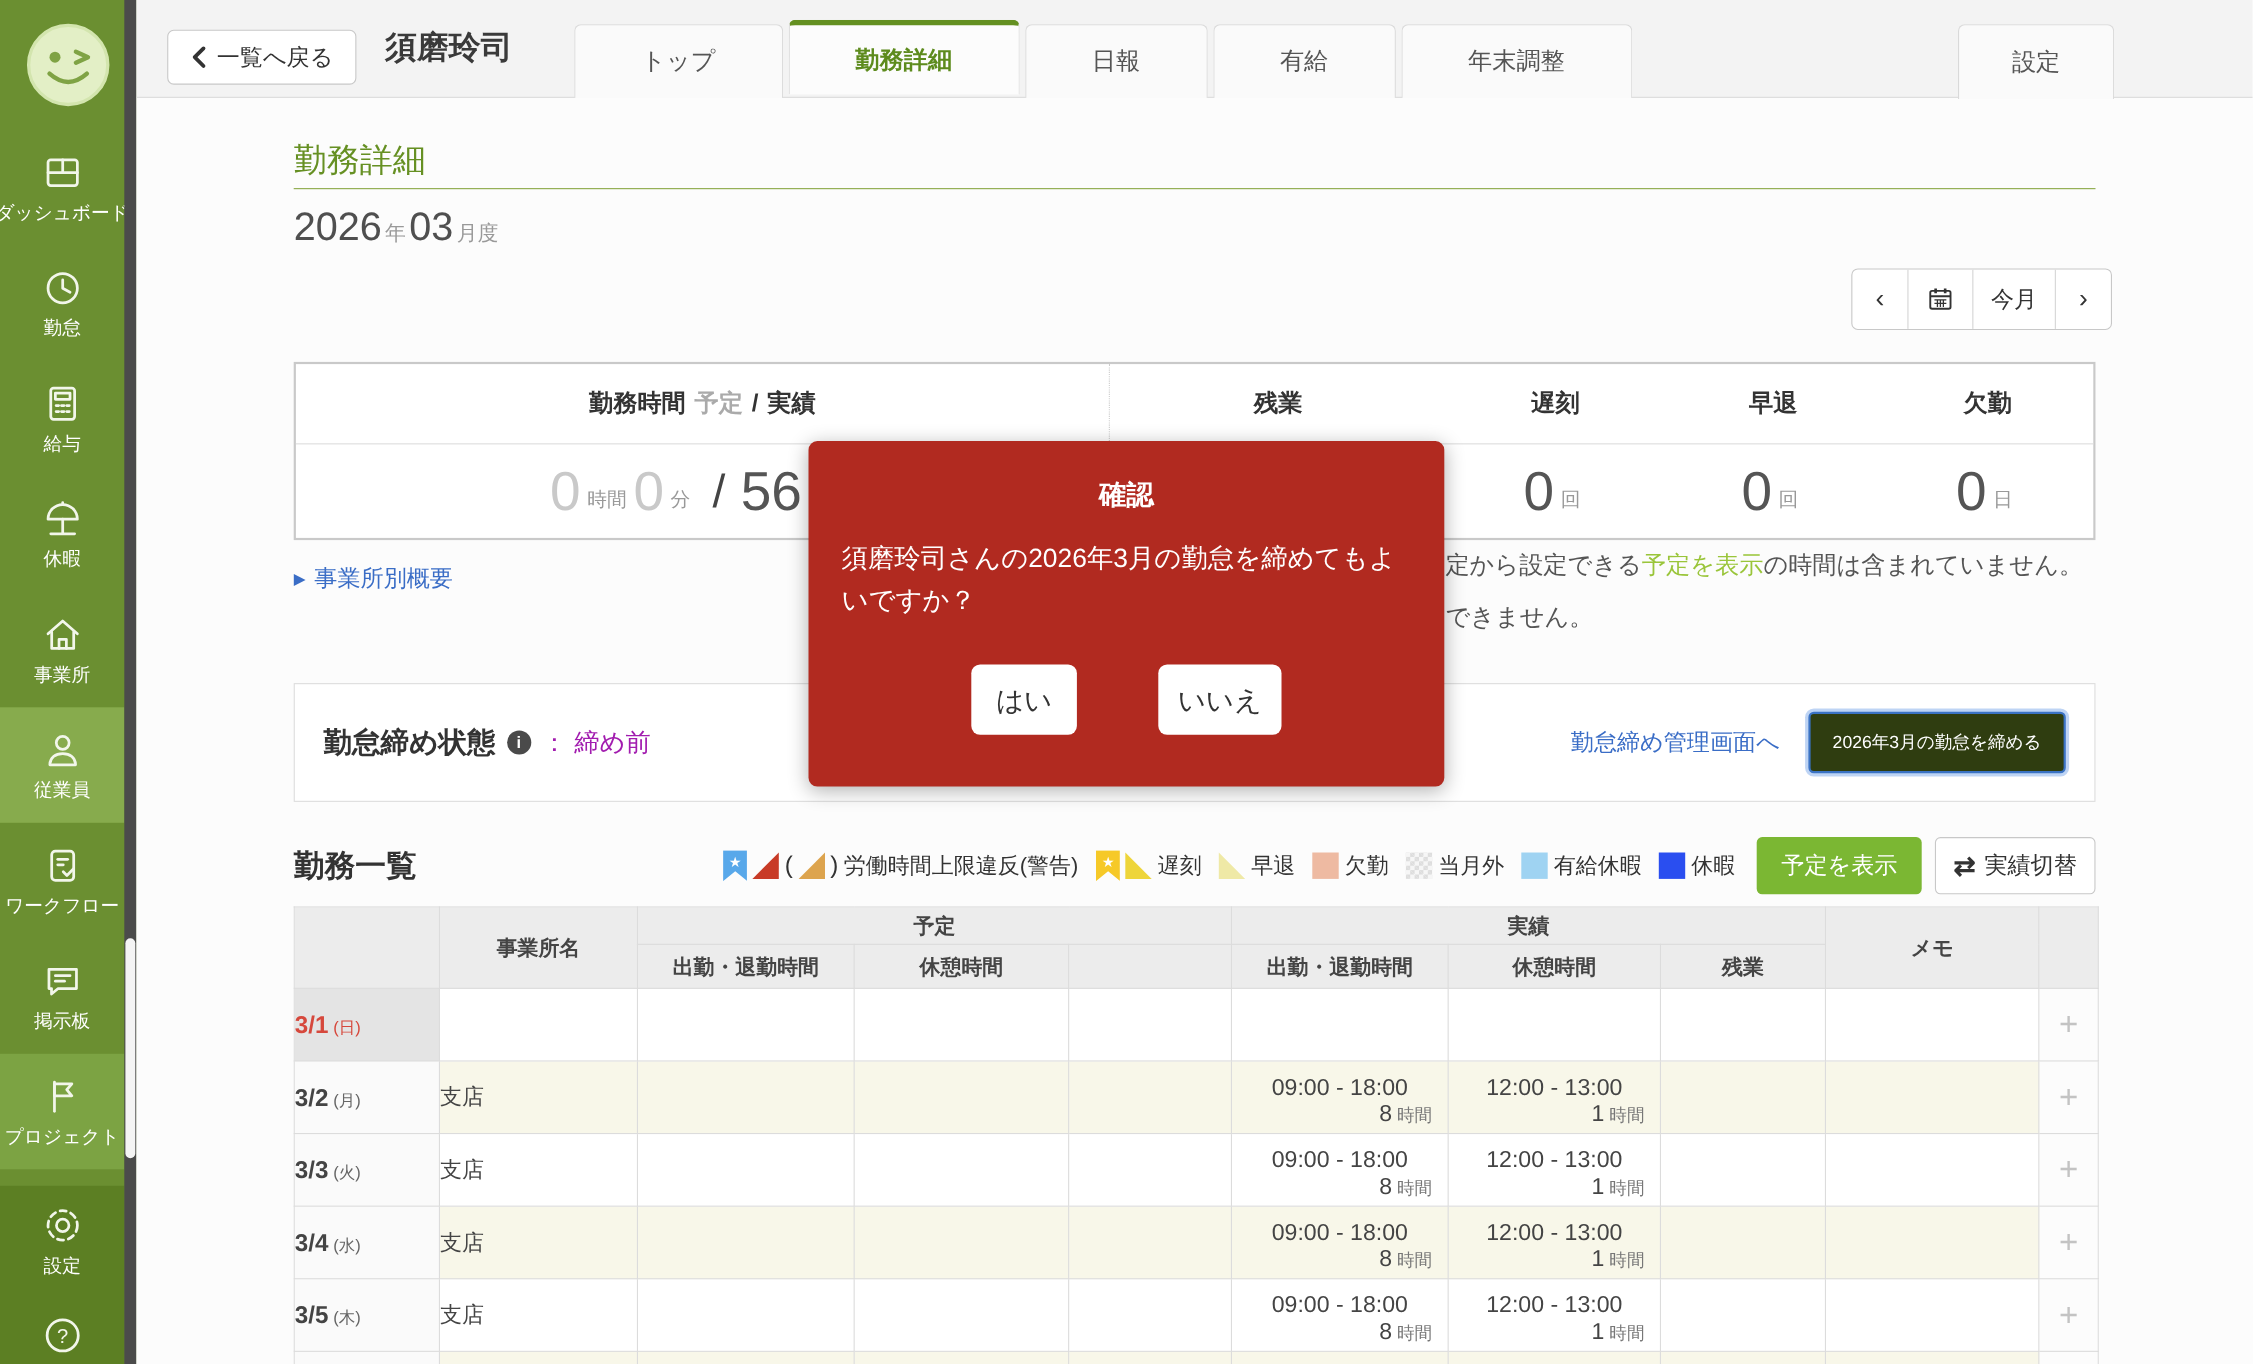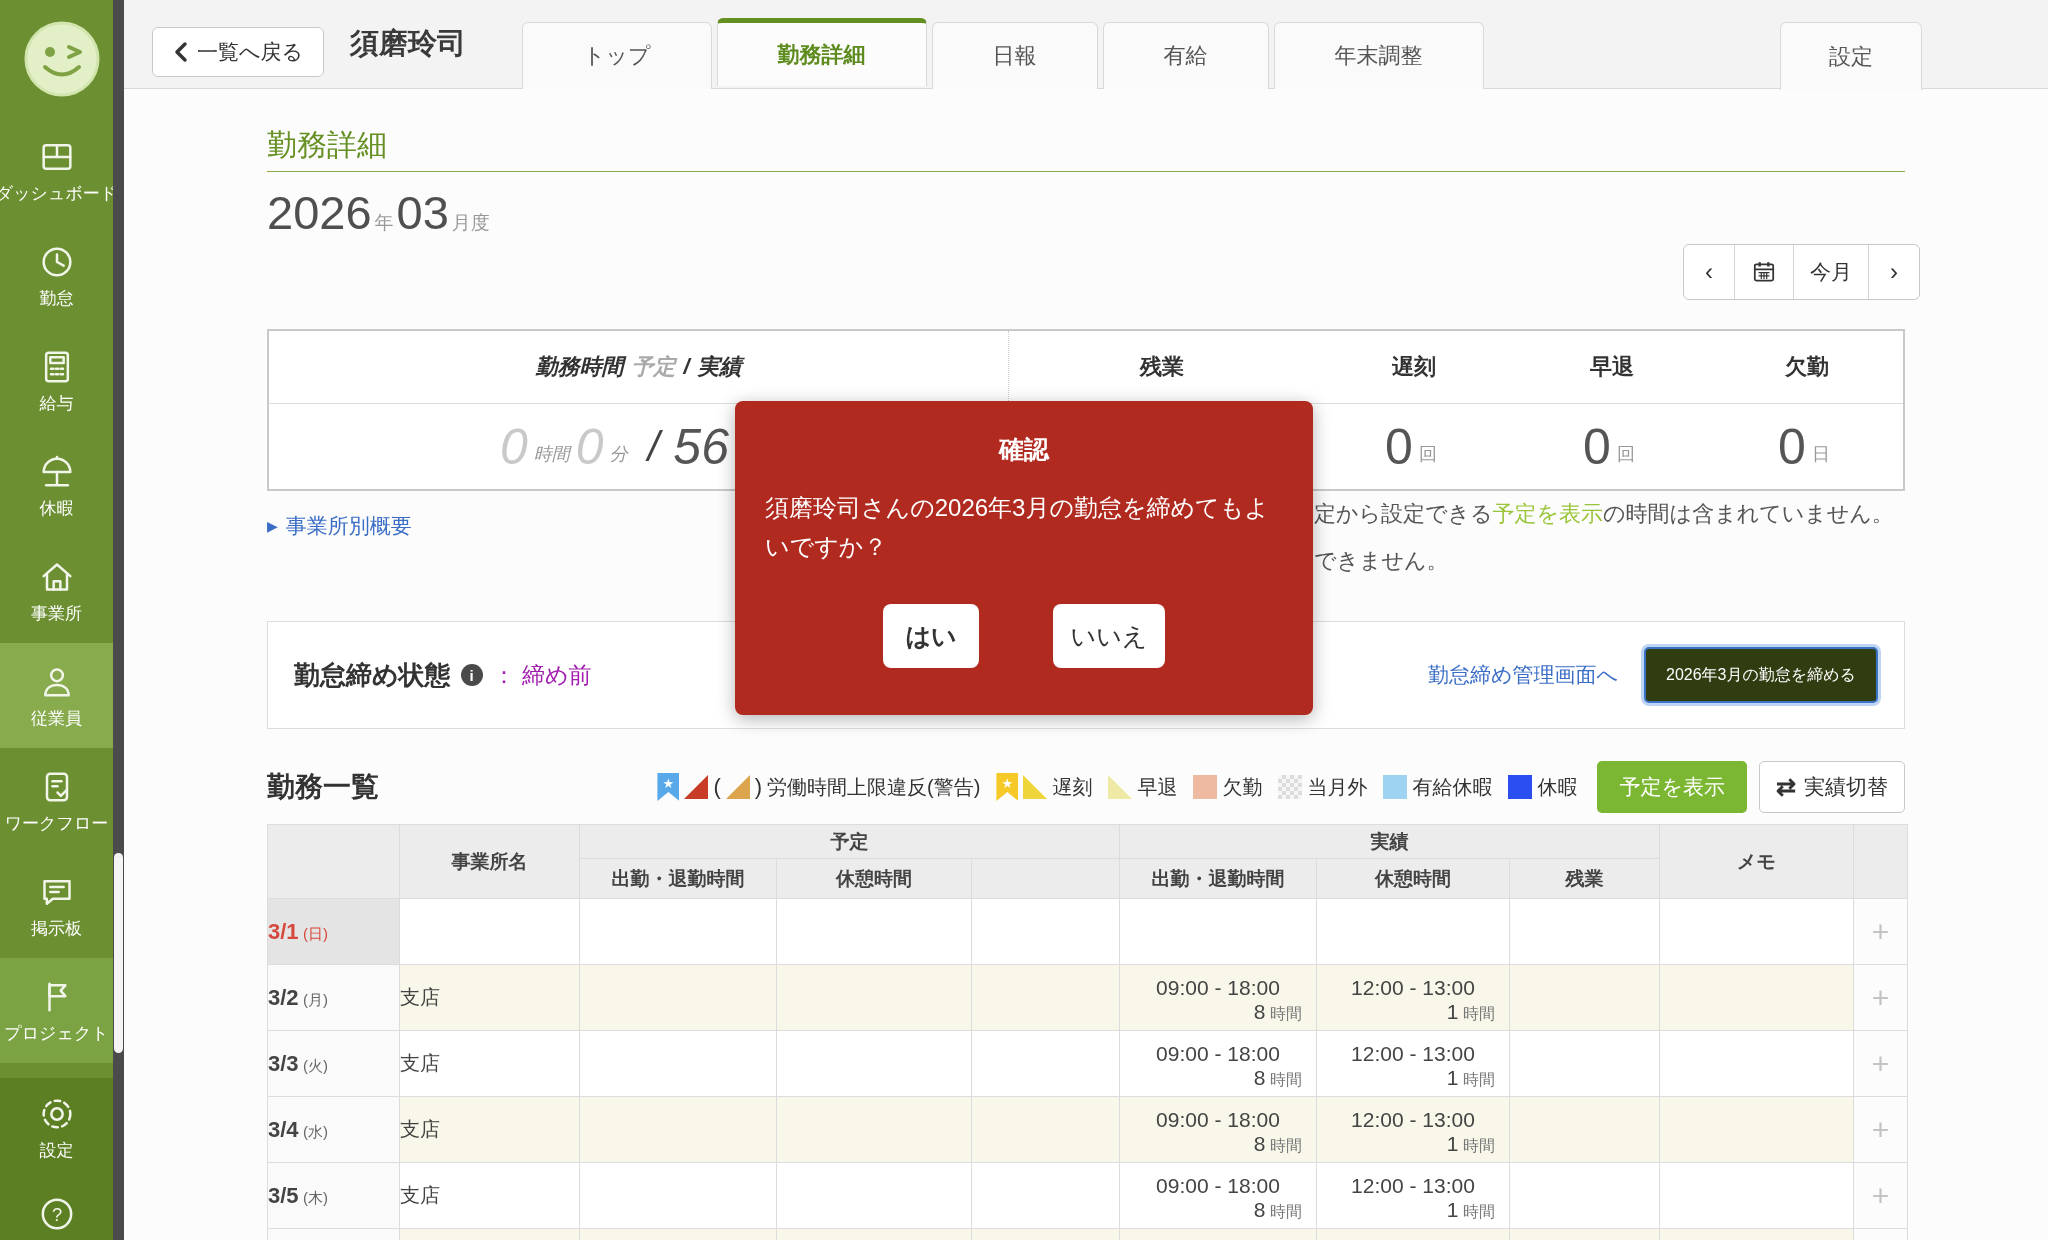--- a/index.html
+++ b/index.html
@@ -28,35 +28,35 @@
        display:flex;align-items:center;justify-content:center;padding:0 60px;font-size:22px;color:#555;cursor:pointer;}
   .tab.active{background:#fcfcfc;border-top:5px solid #649021;color:#5d8b1d;font-weight:bold;height:68px;margin-top:-4px;box-sizing:border-box;}
   .settings-tab{position:absolute;left:1656px;top:22px;width:140px;height:67px;z-index:2;
        background:#fafafa;border:1px solid #d9d9d9;border-bottom:none;border-radius:6px 6px 0 0;
        display:flex;align-items:center;justify-content:center;font-size:22px;color:#555;cursor:pointer;}
   
   .content{position:absolute;left:124px;top:89px;right:0;bottom:0;background:#fcfcfc;}
   .section-title{position:absolute;left:143px;top:36px;font-size:30px;color:#669023;}
   .title-rule{position:absolute;left:143px;top:82px;width:1638px;border-top:1px solid #8aa845;}
   .period{position:absolute;left:143px;top:96px;display:flex;align-items:baseline;color:#4f4f4f;}
-  .period .big{font-size:47px;}
+  .period .big{font-size:36px;}
   .period .small{font-size:19px;color:#999;margin:0 3px;}
   .month-nav{position:absolute;left:1559px;top:155px;height:54px;display:flex;background:#fff;border:1px solid #c8c8c8;border-radius:6px;overflow:hidden;}
   .mn-btn{display:flex;align-items:center;justify-content:center;border-left:1px solid #d5d5d5;cursor:pointer;font-size:24px;color:#333;}
   .mn-btn:first-child{border-left:none;}
   .mn-prev,.mn-next{width:50px;}
   .mn-cal{width:58px;}
   .mn-today{width:74px;font-size:21px;}
   
   .summary-box{position:absolute;left:143px;top:240px;width:1638px;height:162px;background:#fff;border:2px solid #c9c9c9;box-sizing:border-box;}
   .sum-row{display:flex;}
   .sum-head{height:72px;border-bottom:1px solid #ddd;}
   .sum-vals{height:86px;}
   .sum-col{display:flex;align-items:center;justify-content:center;box-sizing:border-box;}
-  .sum-work{width:740px;border-right:1px dotted #ccc;font-style:italic;}
+  .sum-work{width:740px;border-right:1px dotted #ccc;}
   .sum-ot{width:306px;}
   .sum-late,.sum-early{width:198px;}
   .sum-abs{width:192px;}
   .sum-head .sum-col{font-size:22px;font-weight:bold;color:#333;gap:8px;}
   .sum-head .plan-gray{color:#aaa;font-weight:bold;}
   .val-big{font-size:50px;color:#555;}
   .val-big.ghost{color:#c9c9c9;}
   .val-unit{font-size:18px;color:#999;margin:14px 6px 0 6px;align-self:center;}
   .val-slash{font-size:42px;color:#444;margin:0 14px;}
   
@@ -124,21 +124,21 @@
   td.c-plus{background:#fcfcfc !important;text-align:center;font-size:30px;color:#c3c3c3;cursor:pointer;}
   tr.sliver{height:14px;}
   
   .modal{position:absolute;left:611px;top:312px;width:578px;height:314px;background:#b12a20;border-radius:8px;z-index:50;
          box-shadow:0 4px 18px rgba(0,0,0,.3);}
   .modal-title{text-align:center;margin-top:32px;font-size:25px;font-weight:bold;color:#fff;}
   .modal-msg{margin:22px 30px 0 30px;font-size:24px;line-height:39px;color:#fff;}
   .modal-btns{position:absolute;left:0;top:203px;width:100%;display:flex;justify-content:center;gap:74px;}
   .modal-btn{height:64px;background:#fff;border:none;border-radius:8px;font-size:25px;color:#333;cursor:pointer;
              font-family:"Liberation Sans","DejaVu Sans",sans-serif;}
-  .btn-yes{width:96px;font-weight:bold;}
+  .btn-yes{width:96px;}
   .btn-no{width:112px;}
 </style>
 </head>
 <body>
 
 <div id="page">
 
   <div class="sidebar">
     <div class="logo-wrap">
       <svg width="78" height="78" viewBox="0 0 78 78">

